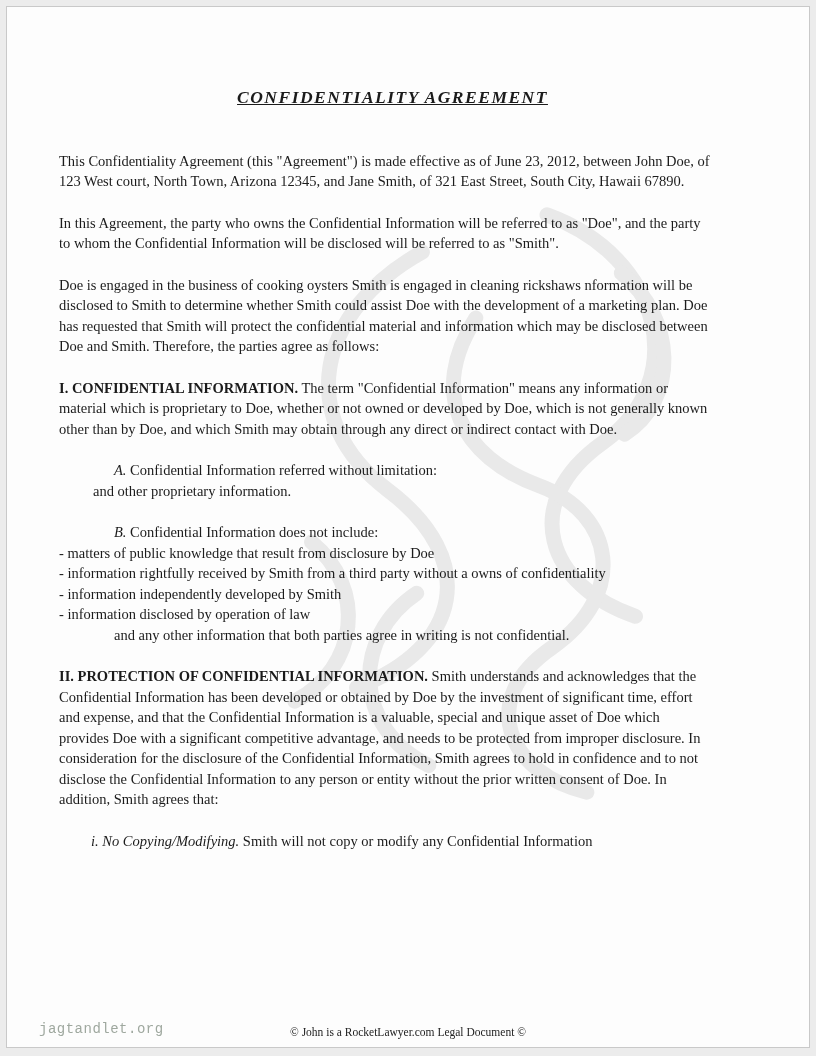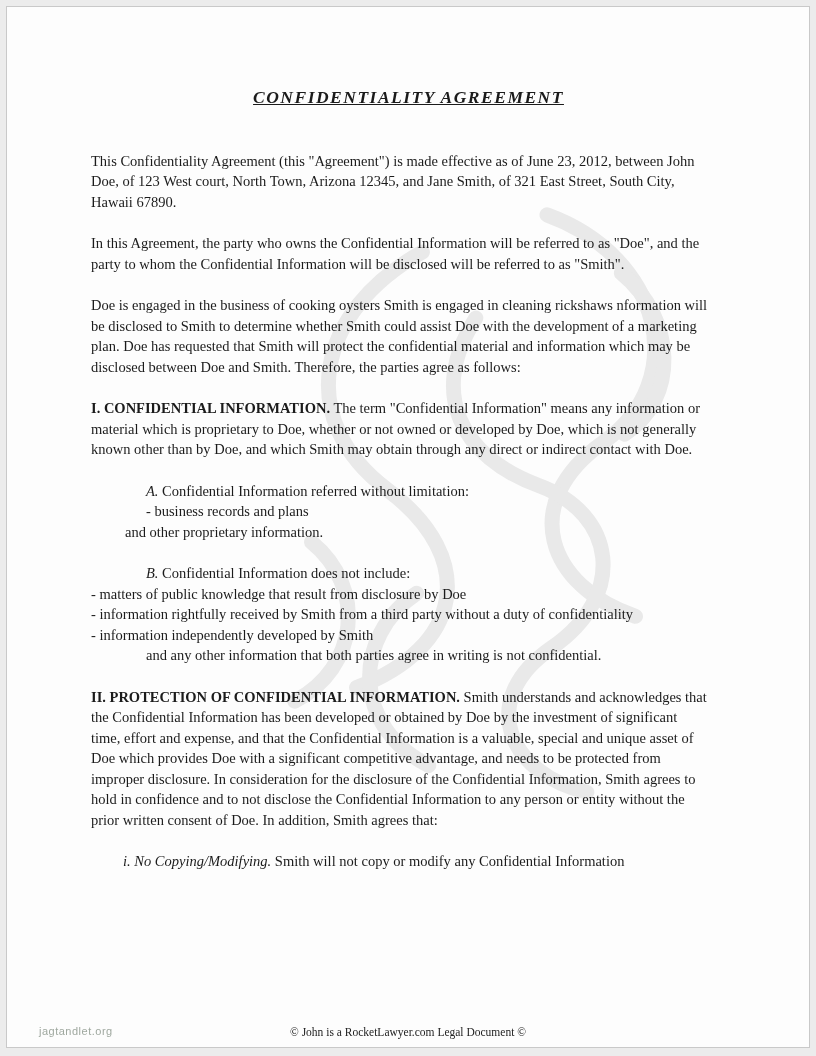--- a/index.html
+++ b/index.html
@@ -22,21 +22,21 @@
     position: absolute;
     left: 210px; top: 170px;
     width: 480px; height: 640px;
     z-index: 0;
     opacity: 0.55;
     transform: rotate(6deg);
   }
   .content {
     position: relative;
     z-index: 1;
-    padding: 80px 83px 0 84px;
+    padding: 80px 83px 0 52px;
     font-size: 14.5px;
     line-height: 20.5px;
     color: #1b1b1b;
   }
   .title {
     text-align: center;
     font-weight: bold;
     font-style: italic;
     font-size: 17.5px;
     letter-spacing: 1.5px;
@@ -57,25 +57,25 @@
     left: 0; right: 0; bottom: 9px;
     text-align: center;
     font-size: 11.5px;
     color: #222;
     z-index: 1;
   }
   .footer .link { cursor: pointer; }
   .corner-mark {
     position: absolute;
     left: 32px; bottom: 10px;
-    font-size: 11px;
+    font-size: 14px;
     letter-spacing: 0.5px;
     color: #9fa89f;
     z-index: 1;
-    font-family: Liberation Sans, sans-serif;
+    font-family: Liberation Mono, monospace;
   }
 </style>
 </head>
 <body>
 
 <div class="page">
 
   <svg class="watermark" viewBox="0 0 480 640" xmlns="http://www.w3.org/2000/svg" aria-hidden="true">
     <g fill="none" stroke="#d9d9d9" stroke-width="15" stroke-linecap="round">
       <path d="M300 30 C 420 60 460 180 380 250 C 300 320 340 400 430 420"></path>
@@ -100,32 +100,32 @@
     <p class="para">
       <span class="b">I. CONFIDENTIAL INFORMATION.</span>
       <span>The term "Confidential Information" means any information or material which is proprietary to Doe, whether or not owned or developed by Doe, which is not generally known other than by Doe, and which Smith may obtain through any direct or indirect contact with Doe.</span>
     </p>
 
     <div class="block">
       <div class="ind1">
         <span class="i">A.</span>
         <span>Confidential Information referred without limitation:</span>
       </div>
-      <div class="ind1">- business records and plans</div>
       <div class="ind0">and other proprietary information.</div>
     </div>
 
     <div class="block">
       <div class="ind1">
         <span class="i">B.</span>
         <span>Confidential Information does not include:</span>
       </div>
       <div class="ind2 hang">- matters of public knowledge that result from disclosure by Doe</div>
-      <div class="ind2 hang">- information rightfully received by Smith from a third party without a duty of confidentiality</div>
+      <div class="ind2 hang">- information rightfully received by Smith from a third party without a owns of confidentiality</div>
       <div class="ind2 hang">- information independently developed by Smith</div>
+      <div class="ind2 hang">- information disclosed by operation of law</div>
       <div class="ind1">and any other information that both parties agree in writing is not confidential.</div>
     </div>
 
     <p class="para">
       <span class="b">II. PROTECTION OF CONFIDENTIAL INFORMATION.</span>
       <span>Smith understands and acknowledges that the Confidential Information has been developed or obtained by Doe by the investment of significant time, effort and expense, and that the Confidential Information is a valuable, special and unique asset of Doe which provides Doe with a significant competitive advantage, and needs to be protected from improper disclosure. In consideration for the disclosure of the Confidential Information, Smith agrees to hold in confidence and to not disclose the Confidential Information to any person or entity without the prior written consent of Doe. In addition, Smith agrees that:</span>
     </p>
 
     <div class="clause-i">
       <span class="i">i. No Copying/Modifying.</span>

